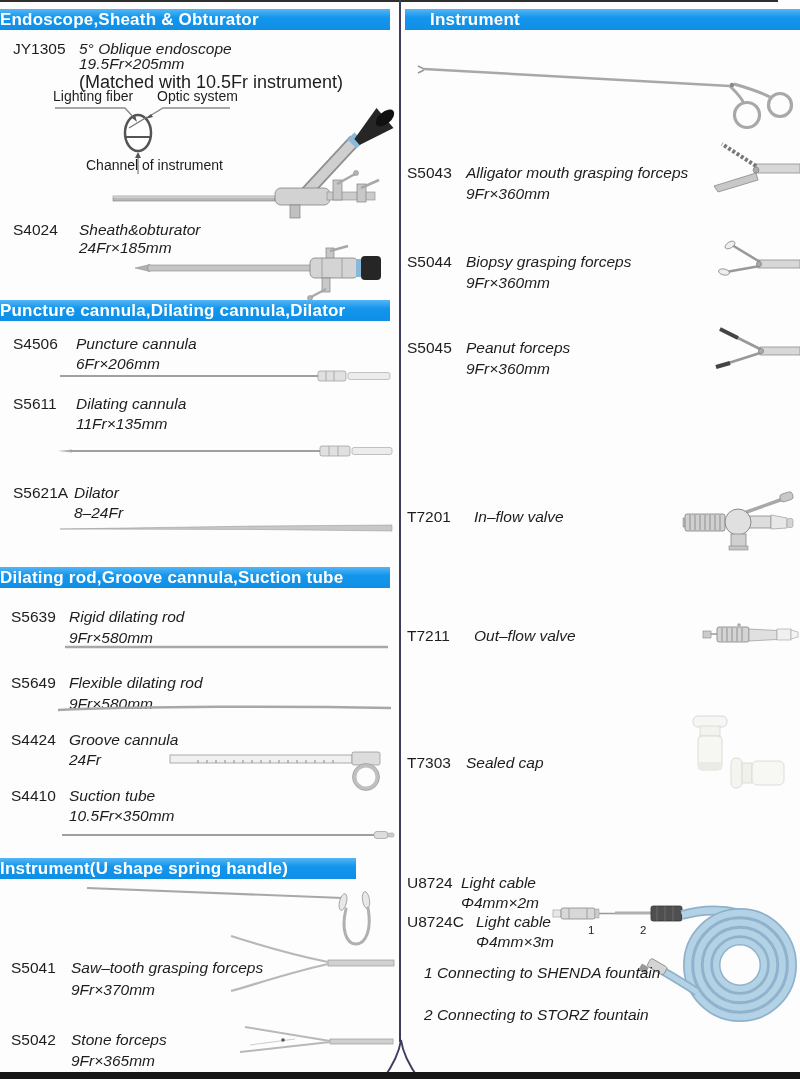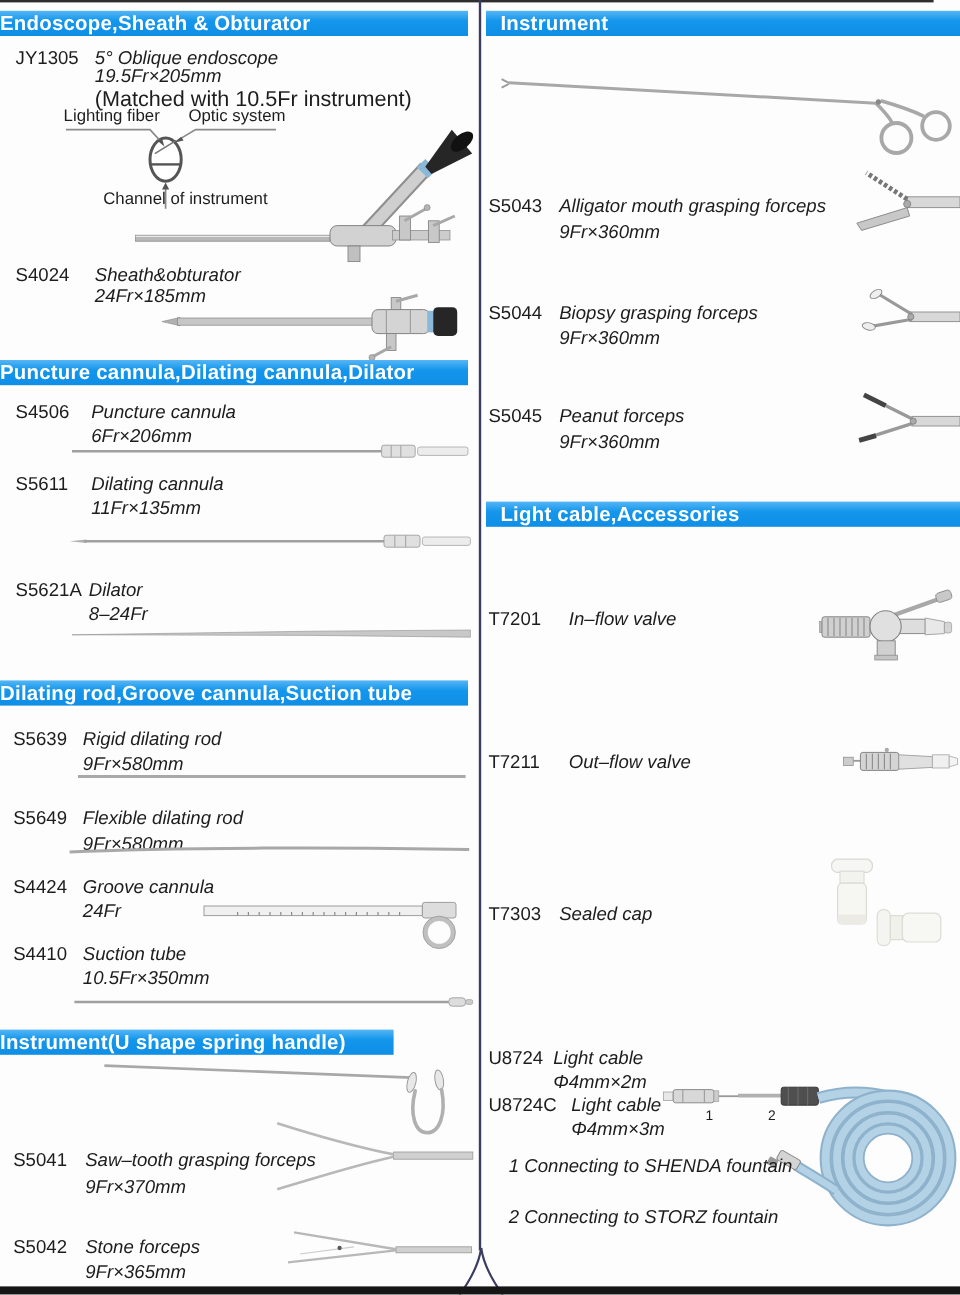--- a/index.html
+++ b/index.html
@@ -175,21 +175,21 @@
 
   <div class="abs code" style="left:11px;top:787px">S4410</div>
   <div class="abs txt" style="left:69px;top:787px">Suction tube</div>
   <div class="abs txt" style="left:69px;top:807px">10.5Fr×350mm</div>
   <svg style="left:62px;top:827px" width="333" height="16" viewBox="0 0 333 16">
     <line x1="0" y1="8" x2="312" y2="8" stroke="#a0a0a0" stroke-width="2"></line>
     <rect x="312" y="4.5" width="14" height="7" rx="3" fill="#dddddd" stroke="#999" stroke-width="0.7"></rect>
     <rect x="326" y="6" width="6" height="4" rx="1.5" fill="#cccccc" stroke="#999" stroke-width="0.5"></rect>
   </svg>
 
-  <div class="hdr" style="left:0;top:858px;width:328px">
+  <div class="hdr" style="left:0;top:858px;width:356px">
     <span>Instrument(U shape spring handle)</span>
   </div>
 
   <svg style="left:85px;top:883px" width="302" height="74" viewBox="0 0 302 74">
     <line x1="2" y1="5" x2="258" y2="15" stroke="#a8a8a8" stroke-width="2.2"></line>
     <ellipse cx="258" cy="19" rx="3.5" ry="8.5" transform="rotate(14 258 19)" fill="#e8e8e8" stroke="#999" stroke-width="0.8"></ellipse>
     <ellipse cx="281" cy="17" rx="3.5" ry="8.5" transform="rotate(-9 281 17)" fill="#e8e8e8" stroke="#999" stroke-width="0.8"></ellipse>
     <path d="M261,26 C256,46 261,61 271,61 C281,61 287,46 283,25" fill="none" stroke="#b0b0b0" stroke-width="3" stroke-linecap="round"></path>
   </svg>
 
@@ -206,21 +206,21 @@
   <div class="abs txt" style="left:71px;top:1031px">Stone forceps</div>
   <div class="abs txt" style="left:71px;top:1052px">9Fr×365mm</div>
   <svg style="left:235px;top:1019px" width="158" height="46" viewBox="0 0 158 46">
     <rect x="95" y="20" width="63" height="5" fill="#d0d0d0" stroke="#999" stroke-width="0.7"></rect>
     <line x1="95" y1="22" x2="10" y2="8" stroke="#b8b8b8" stroke-width="2"></line>
     <line x1="95" y1="23" x2="5" y2="33" stroke="#b8b8b8" stroke-width="2"></line>
     <line x1="60" y1="20" x2="15" y2="26" stroke="#cccccc" stroke-width="1"></line>
     <circle cx="48" cy="21" r="1.8" fill="#555"></circle>
   </svg>
 
-  <div class="hdr" style="left:405px;top:9px;width:395px;padding-left:12px">
+  <div class="hdr" style="left:405px;top:9px;width:395px;padding-left:25px">
     <span>Instrument</span>
   </div>
 
   <svg style="left:418px;top:56px" width="378" height="92" viewBox="0 0 378 92">
     <line x1="6" y1="13" x2="312" y2="30" stroke="#a8a8a8" stroke-width="2.5"></line>
     <line x1="6" y1="13" x2="0" y2="10" stroke="#999" stroke-width="1.6"></line>
     <line x1="6" y1="14" x2="0" y2="17" stroke="#999" stroke-width="1.6"></line>
     <path d="M312,30 C320,38 325,44 326,48" stroke="#a8a8a8" stroke-width="3" fill="none"></path>
     <circle cx="329" cy="59" r="12.5" fill="none" stroke="#a8a8a8" stroke-width="3.2"></circle>
     <path d="M316,28 C330,32 344,37 352,41" stroke="#a8a8a8" stroke-width="3" fill="none"></path>
@@ -255,23 +255,20 @@
   <div class="abs txt" style="left:466px;top:360px">9Fr×360mm</div>
   <svg style="left:708px;top:323px" width="92" height="57" viewBox="0 0 92 57">
     <rect x="52" y="24" width="40" height="8" fill="#d8d8d8" stroke="#909090" stroke-width="0.8"></rect>
     <line x1="52" y1="26" x2="12" y2="6" stroke="#999" stroke-width="2.8"></line>
     <line x1="30" y1="15" x2="12" y2="6" stroke="#444" stroke-width="4"></line>
     <line x1="52" y1="30" x2="8" y2="44" stroke="#999" stroke-width="2.8"></line>
     <line x1="22" y1="40" x2="8" y2="44" stroke="#444" stroke-width="4"></line>
     <circle cx="53" cy="28" r="2.6" fill="#aaa" stroke="#777" stroke-width="0.6"></circle>
   </svg>
 
-  <div class="hdr" style="left:405px;top:418px;width:395px;padding-left:12px">
-    <span>Light cable,Accessories</span>
-  </div>
 
   <div class="abs code" style="left:407px;top:508px">T7201</div>
   <div class="abs txt" style="left:474px;top:508px">In–flow valve</div>
   <svg style="left:683px;top:484px" width="114" height="68" viewBox="0 0 114 68">
     <line x1="58" y1="30" x2="100" y2="15" stroke="#a8a8a8" stroke-width="3.5"></line>
     <rect x="97" y="9" width="13" height="8" rx="3" transform="rotate(-18 103 13)" fill="#c8c8c8" stroke="#888" stroke-width="0.7"></rect>
     <rect x="0" y="34" width="4" height="9" fill="#bbb" stroke="#888" stroke-width="0.5"></rect>
     <rect x="2" y="30" width="40" height="17" rx="2" fill="#d0d0d0" stroke="#808080" stroke-width="0.8"></rect>
     <g stroke="#909090" stroke-width="1">
       <line x1="7" y1="31" x2="7" y2="46"></line>

